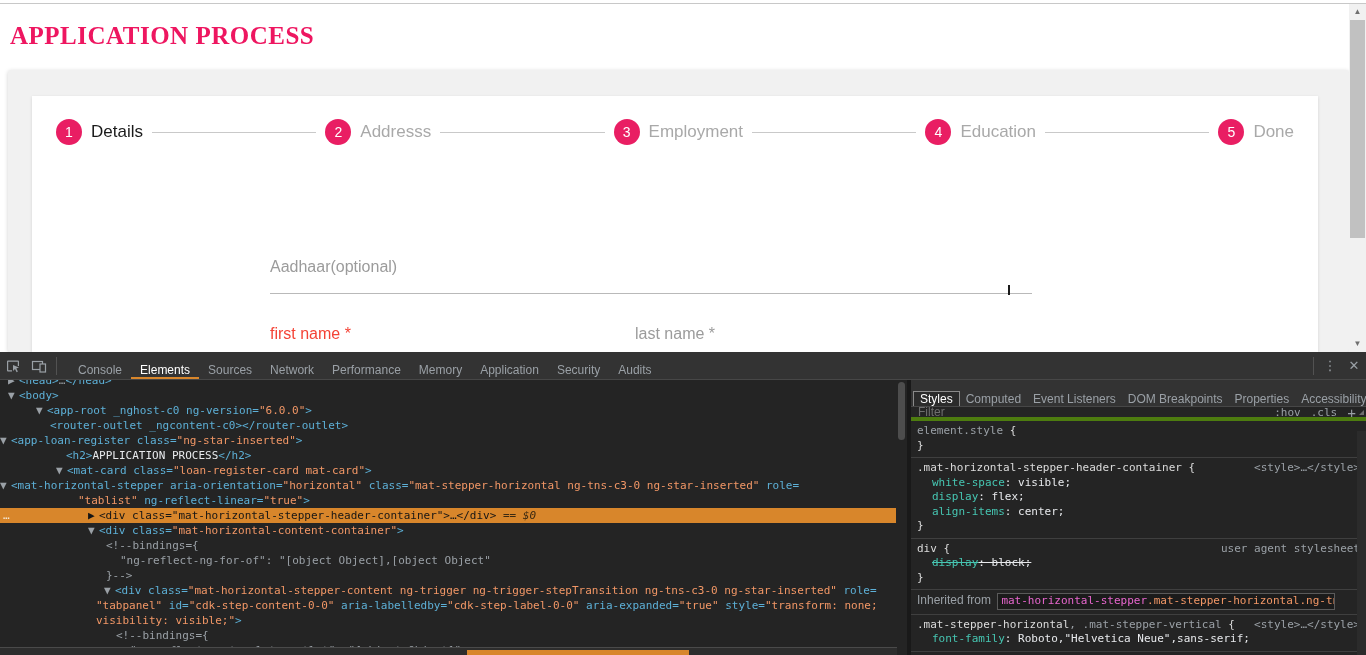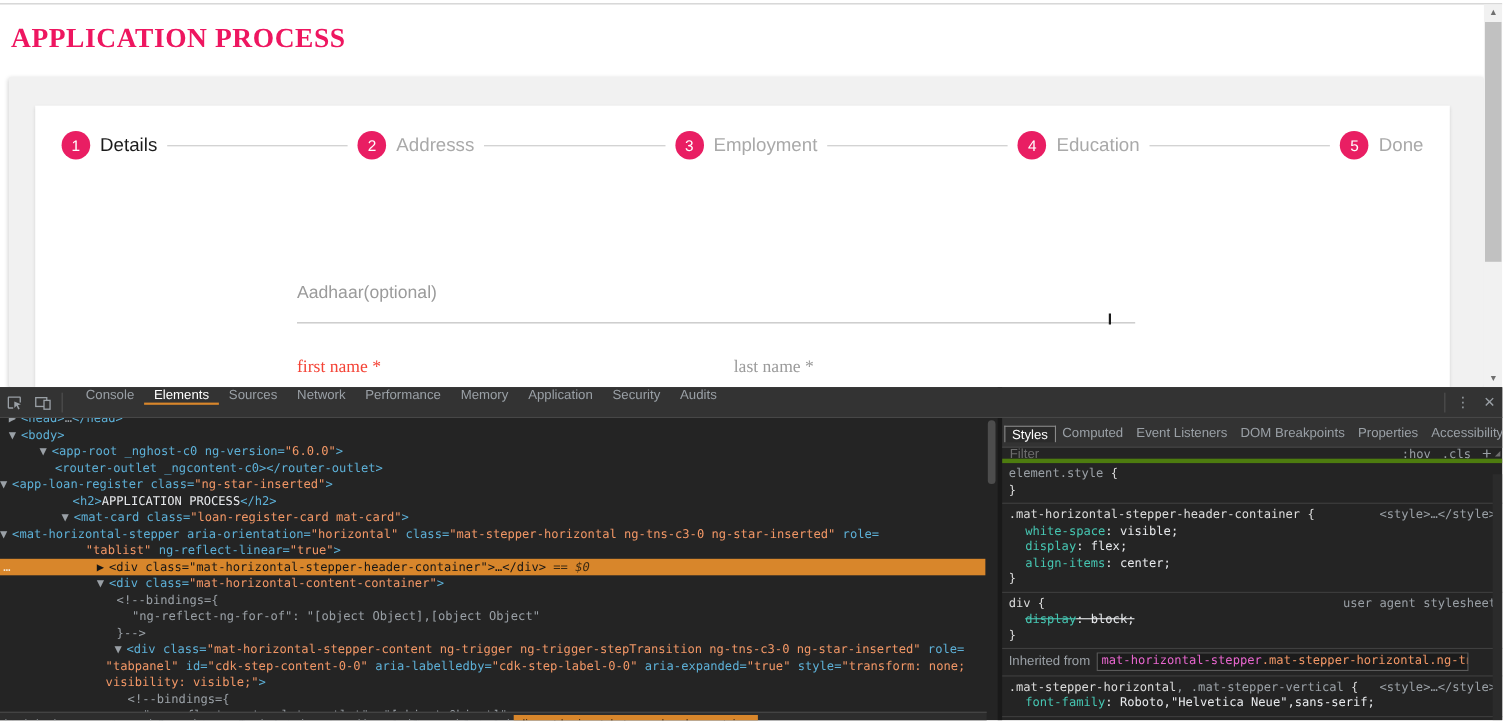--- a/index.html
+++ b/index.html
@@ -36,21 +36,21 @@
   .pg-arrow{position:absolute;left:0;width:17px;height:14px;color:#6f6f6f;font-size:8px;
             display:flex;align-items:center;justify-content:center;cursor:pointer;}
   .pg-thumb{position:absolute;left:1px;top:16px;width:15px;height:218px;background:#c1c1c1;cursor:pointer;}
   
   #devtools{position:absolute;left:0;top:352px;width:1366px;height:303px;background:#242424;
             color:#bdc1c6;font-family:"DejaVu Sans Mono",monospace;font-size:11px;}
   .dt-toolbar{position:absolute;left:0;top:0;width:1366px;height:28px;background:#333333;
               border-bottom:1px solid #474747;display:flex;align-items:center;box-sizing:border-box;z-index:5;}
   .dt-ico{width:26px;height:26px;display:flex;align-items:center;justify-content:center;cursor:pointer;}
   .dt-sep{width:1px;height:18px;background:#525252;margin:0 4px;}
-  .dt-tabs{display:flex;height:100%;align-items:flex-start;margin-left:8px;}
+  .dt-tabs{display:flex;height:100%;align-items:flex-end;margin-left:8px;}
   .dt-tab{display:flex;align-items:center;padding:0 9px;font-family:"Liberation Sans",sans-serif;
           font-size:12px;color:#9aa0a6;cursor:pointer;border-bottom:2px solid transparent;box-sizing:border-box;}
   .dt-tab.active{color:#fff;border-bottom-color:var(--dtacc,#d8862b);}
   .dt-right-icons{margin-left:auto;display:flex;align-items:center;color:#9aa0a6;}
   .dt-right-icons .glyph{width:24px;text-align:center;font-size:13px;cursor:pointer;font-family:"Liberation Sans",sans-serif;}
   
   .dt-left{position:absolute;left:0;top:28px;width:896px;height:341px;overflow:hidden;}
   .tree{margin-top:-7px;}
   .tree-row{height:15px;line-height:15px;white-space:nowrap;cursor:pointer;}
   .tree-row.sel{background:var(--dtacc,#d8862b);color:#111;position:relative;}
@@ -68,21 +68,21 @@
   .dt-divider{position:absolute;left:907px;top:0;width:4px;height:303px;background:#191919;}
   
   .dt-crumbs{position:absolute;left:0;top:295px;width:897px;height:22px;background:#2d2d2d;
              border-top:1px solid #4a4a4a;display:flex;align-items:center;overflow:hidden;
              font-family:"Liberation Sans",sans-serif;font-size:11px;white-space:nowrap;box-sizing:border-box;}
   .crumb{padding:3px 4px;color:#9aa0a6;cursor:pointer;}
   .crumb.sel{background:var(--dtacc,#d8862b);color:#111;}
   
   .dt-rightpane{position:absolute;left:911px;top:28px;width:455px;height:275px;overflow:hidden;}
   .sp-tabs{display:flex;height:27px;background:#333333;border-bottom:1px solid #474747;
-           align-items:center;box-sizing:border-box;font-family:"Liberation Sans",sans-serif;}
+           align-items:flex-end;box-sizing:border-box;font-family:"Liberation Sans",sans-serif;}
   .sp-tab{display:flex;align-items:center;padding:0 6px;font-size:12px;color:#9aa0a6;cursor:pointer;white-space:nowrap;}
   .sp-tab.active{color:#fff;border:1px solid #8a8a8a;border-bottom:none;background:#2b2b2b;margin:2px 0 0 2px;}
   .sp-filter{position:relative;height:14px;border-bottom:4px solid #4d7c0f;display:flex;align-items:center;
              font-family:"Liberation Sans",sans-serif;box-sizing:border-box;}
   .sp-filter .ph{color:#6e6e6e;font-size:12px;margin-left:7px;flex:1;cursor:text;}
   .sp-filter .tool{color:#9aa0a6;font-family:"DejaVu Sans Mono",monospace;font-size:11px;margin-right:10px;cursor:pointer;}
   .sp-filter .plus{color:#9aa0a6;font-size:15px;margin-right:10px;cursor:pointer;font-family:"Liberation Sans",sans-serif;}
   .corner-grip{position:absolute;right:2px;bottom:2px;width:0;height:0;
                border-left:5px solid transparent;border-bottom:5px solid #6e6e6e;}
   .sp-section{border-bottom:1px solid #3f3f3f;padding:3px 4px 4px 6px;line-height:14.5px;}
@@ -136,21 +136,21 @@
               <span class="step-label">Done</span>
             </div>
           </div>
         <div class="form">
           <div class="f-row" id="row-full" style="top:74px;">
               <div class="f-field" style="width: 762px;">
                 <span class="f-label">Aadhaar(optional)</span>
                 <span class="f-underline"></span>
               </div>
             </div>
-          <div class="f-row" id="row-two-a" style="top:141px;display:flex;justify-content:space-between;font-family:Liberation Serif, serif;">
+          <div class="f-row" id="row-two-a" style="top:141px;display:flex;">
               <div class="f-field error" style="width: 365px;">
                 <span class="f-label">first name *</span>
               </div>
               <div class="f-field" style="width: 365px;">
                 <span class="f-label">last name *</span>
               </div>
             </div>
 
         </div>
       </div>

